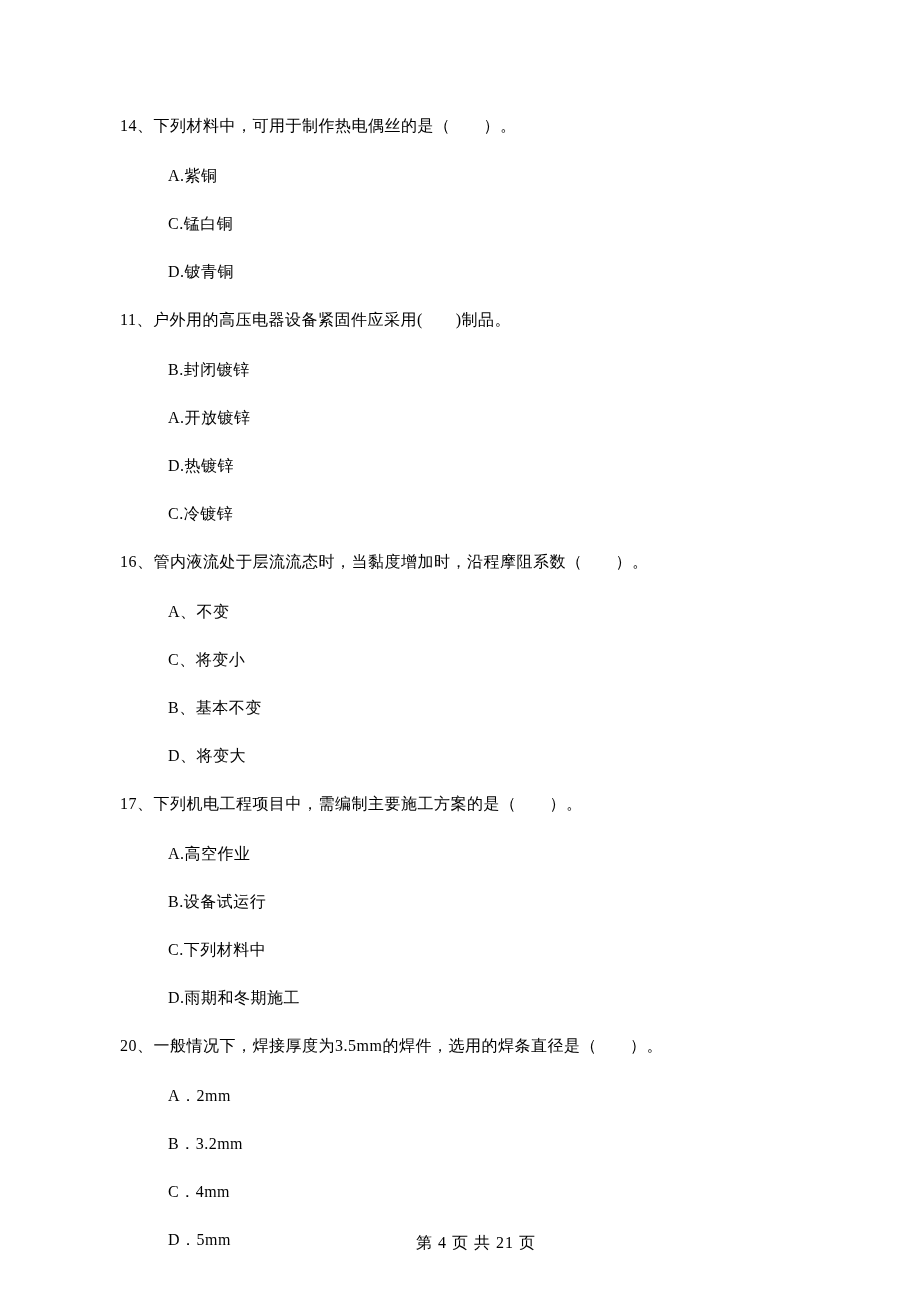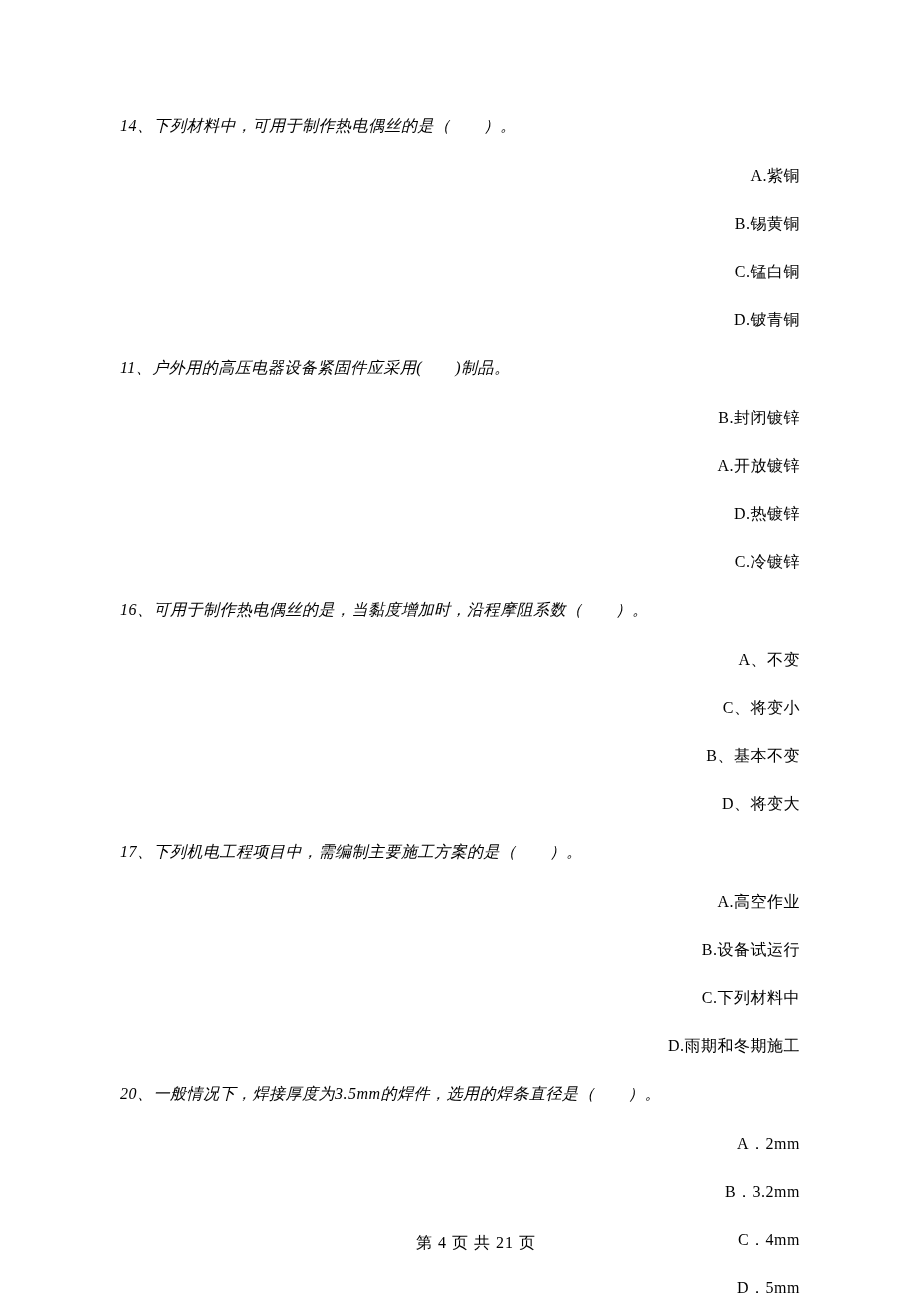--- a/index.html
+++ b/index.html
@@ -15,25 +15,23 @@
     .content {
       padding: 110px 120px 0 120px;
     }
     .question {
       margin-bottom: 10px;
     }
     .question-text {
       line-height: 2.0;
       margin-bottom: 18px;
       letter-spacing: 0.5px;
-      font-style: italic;
     }
     .options {
       padding-left: 48px;
-      text-align: right;
     }
     .option {
       line-height: 2.0;
       margin-bottom: 16px;
       letter-spacing: 0.5px;
     }
     .page-footer {
       position: absolute;
       bottom: 48px;
       left: 16px;
@@ -47,41 +45,40 @@
 <body>
 
 <div class="content">
 
   <div class="question">
     <div class="question-text">
       <span>14、</span><span>下列材料中，可用于制作热电偶丝的是（　　）。</span>
     </div>
     <div class="options">
       <div class="option">A.紫铜</div>
-      <div class="option">B.锡黄铜</div>
       <div class="option">C.锰白铜</div>
       <div class="option">D.铍青铜</div>
     </div>
   </div>
 
   <div class="question">
     <div class="question-text">
       <span>11、</span><span>户外用的高压电器设备紧固件应采用(　　)制品。</span>
     </div>
     <div class="options">
       <div class="option">B.封闭镀锌</div>
       <div class="option">A.开放镀锌</div>
       <div class="option">D.热镀锌</div>
       <div class="option">C.冷镀锌</div>
     </div>
   </div>
 
   <div class="question">
     <div class="question-text">
-      <span>16、</span><span>可用于制作热电偶丝的是，当黏度增加时，沿程摩阻系数（　　）。</span>
+      <span>16、</span><span>管内液流处于层流流态时，当黏度增加时，沿程摩阻系数（　　）。</span>
     </div>
     <div class="options">
       <div class="option">A、不变</div>
       <div class="option">C、将变小</div>
       <div class="option">B、基本不变</div>
       <div class="option">D、将变大</div>
     </div>
   </div>
 
   <div class="question">

